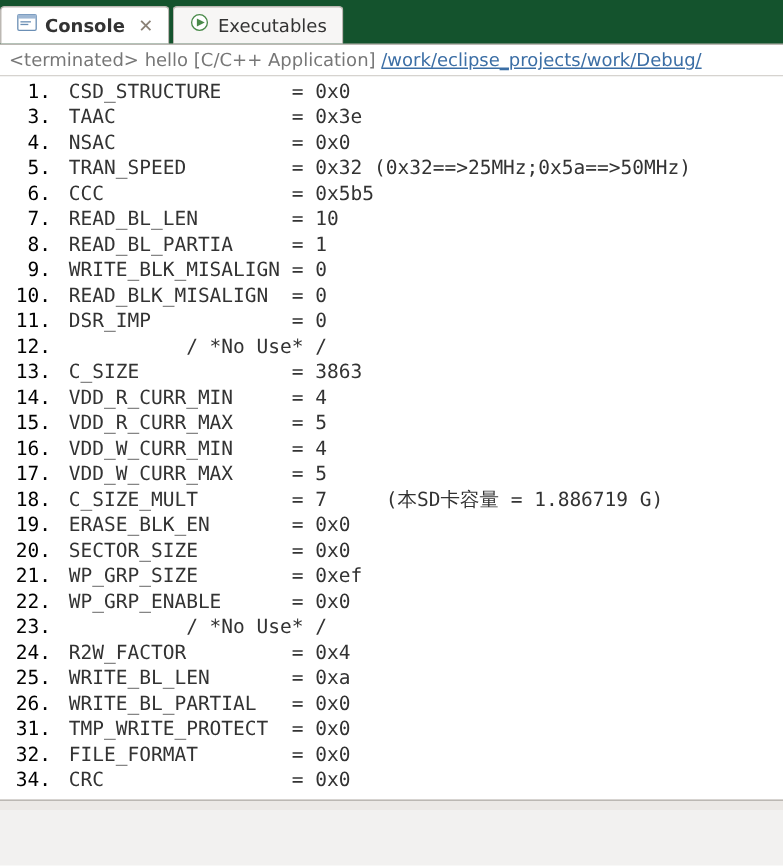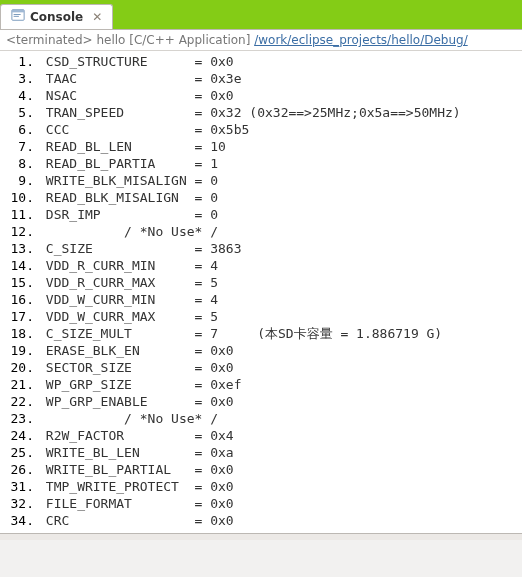--- a/index.html
+++ b/index.html
@@ -1,16 +1,16 @@
 <!DOCTYPE html>
 <html><head>
 <meta charset="utf-8">
 <style>
 body{margin:0;font-family:"DejaVu Sans",sans-serif;font-size:12px;background:#f2f1f0;color:#333}
-.tabbar{display:flex;background:#84cc16;border-bottom:1px solid #bcb8b3;padding-top:4px}
+.tabbar{display:flex;background:#14532d;border-bottom:1px solid #bcb8b3;padding-top:4px}
 .tab{display:flex;align-items:center;gap:5px;padding:3px 10px 4px;border:1px solid #bcb8b3;border-bottom:none;background:#f7f6f5;margin-right:2px;border-radius:3px 3px 0 0;cursor:pointer}
 .tab.active{background:#fff;font-weight:bold}
 .tab svg{width:14px;height:14px}
 .close-x{font-weight:bold;color:#8a8176;margin-left:4px}
 .header{background:#fff;padding:3px 6px;border-bottom:1px solid #d6d3cf;color:#777;font-size:12px;white-space:nowrap;overflow:hidden}
 .header a{color:#3b6ea5;text-decoration:underline}
 .console{background:#fff;font-family:"DejaVu Sans Mono","Courier New",monospace;font-size:13px;line-height:17px;padding:2px 0 4px;white-space:pre;overflow:auto}
 .row{display:flex}
 .ln{width:34px;text-align:right;padding-right:4px;color:#000}
 .footer{height:6px;background:#ece9e6;border-top:1px solid #bcb8b3}
@@ -24,21 +24,30 @@
       <svg viewBox="0 0 16 16">
           <rect x="1" y="2" width="14" height="12" rx="1" fill="#fff" stroke="#6b8fb5"></rect>
           <rect x="1" y="2" width="14" height="3" fill="#9fb8d4"></rect>
           <rect x="3" y="7" width="8" height="1" fill="#6b8fb5"></rect>
           <rect x="3" y="9" width="6" height="1" fill="#6b8fb5"></rect>
         </svg>
     </span>
     <span>Console</span>
     <span class="close-x">✕</span>
   </div>
+  <div class="tab">
+    <span>
+      <svg viewBox="0 0 16 16">
+          <circle cx="8" cy="8" r="6" fill="#fff" stroke="#4a8a4a"></circle>
+          <polygon points="6,5 12,8 6,11" fill="#4a8a4a"></polygon>
+        </svg>
+    </span>
+    <span>Executables</span>
+  </div>
 </div>
 
 <div class="header">
-  <span>&lt;terminated&gt; hello [C/C++ Application] </span><a href="#">/work/eclipse_projects/hello/Debug/</a>
+  <span>&lt;terminated&gt; hello [C/C++ Application] </span><a href="#">/work/eclipse_projects/work/Debug/</a>
 </div>
 
 <div class="console" id="console"><div class="row"><span class="ln">1.</span><span> CSD_STRUCTURE      = 0x0</span></div><div class="row"><span class="ln">3.</span><span> TAAC               = 0x3e</span></div><div class="row"><span class="ln">4.</span><span> NSAC               = 0x0</span></div><div class="row"><span class="ln">5.</span><span> TRAN_SPEED         = 0x32 (0x32==&gt;25MHz;0x5a==&gt;50MHz)</span></div><div class="row"><span class="ln">6.</span><span> CCC                = 0x5b5</span></div><div class="row"><span class="ln">7.</span><span> READ_BL_LEN        = 10</span></div><div class="row"><span class="ln">8.</span><span> READ_BL_PARTIA     = 1</span></div><div class="row"><span class="ln">9.</span><span> WRITE_BLK_MISALIGN = 0</span></div><div class="row"><span class="ln">10.</span><span> READ_BLK_MISALIGN  = 0</span></div><div class="row"><span class="ln">11.</span><span> DSR_IMP            = 0</span></div><div class="row"><span class="ln">12.</span><span>           / *No Use* /</span></div><div class="row"><span class="ln">13.</span><span> C_SIZE             = 3863</span></div><div class="row"><span class="ln">14.</span><span> VDD_R_CURR_MIN     = 4</span></div><div class="row"><span class="ln">15.</span><span> VDD_R_CURR_MAX     = 5</span></div><div class="row"><span class="ln">16.</span><span> VDD_W_CURR_MIN     = 4</span></div><div class="row"><span class="ln">17.</span><span> VDD_W_CURR_MAX     = 5</span></div><div class="row"><span class="ln">18.</span><span> C_SIZE_MULT        = 7     (本SD卡容量 = 1.886719 G)</span></div><div class="row"><span class="ln">19.</span><span> ERASE_BLK_EN       = 0x0</span></div><div class="row"><span class="ln">20.</span><span> SECTOR_SIZE        = 0x0</span></div><div class="row"><span class="ln">21.</span><span> WP_GRP_SIZE        = 0xef</span></div><div class="row"><span class="ln">22.</span><span> WP_GRP_ENABLE      = 0x0</span></div><div class="row"><span class="ln">23.</span><span>           / *No Use* /</span></div><div class="row"><span class="ln">24.</span><span> R2W_FACTOR         = 0x4</span></div><div class="row"><span class="ln">25.</span><span> WRITE_BL_LEN       = 0xa</span></div><div class="row"><span class="ln">26.</span><span> WRITE_BL_PARTIAL   = 0x0</span></div><div class="row"><span class="ln">31.</span><span> TMP_WRITE_PROTECT  = 0x0</span></div><div class="row"><span class="ln">32.</span><span> FILE_FORMAT        = 0x0</span></div><div class="row"><span class="ln">34.</span><span> CRC                = 0x0</span></div></div>
 
 <div class="footer"></div>
 
 </body></html>

